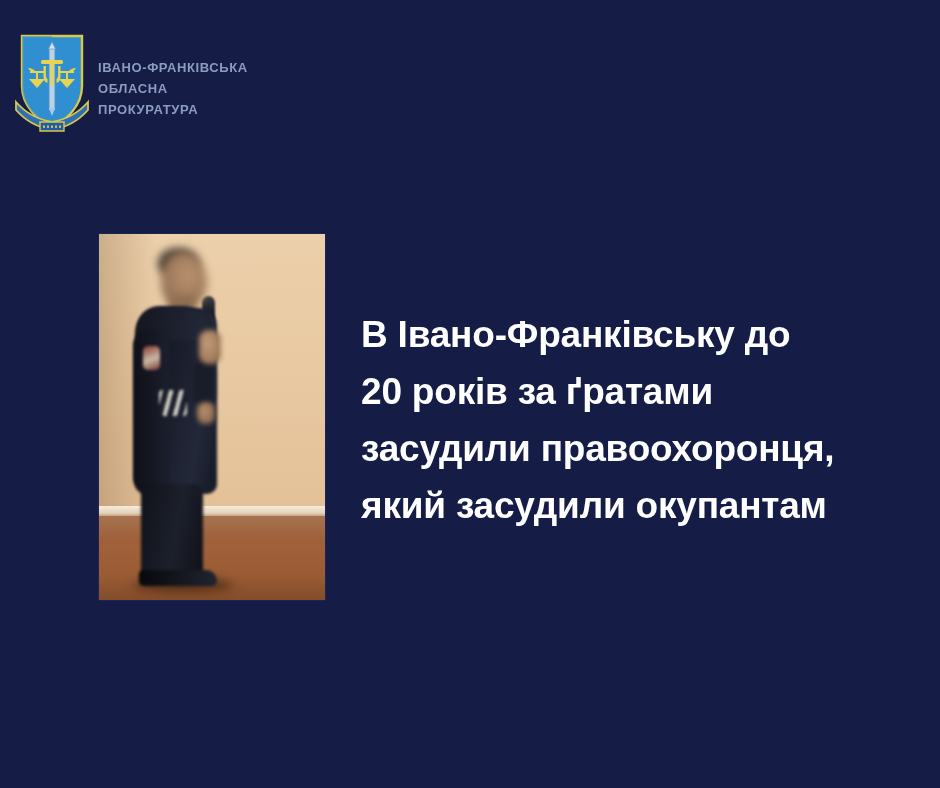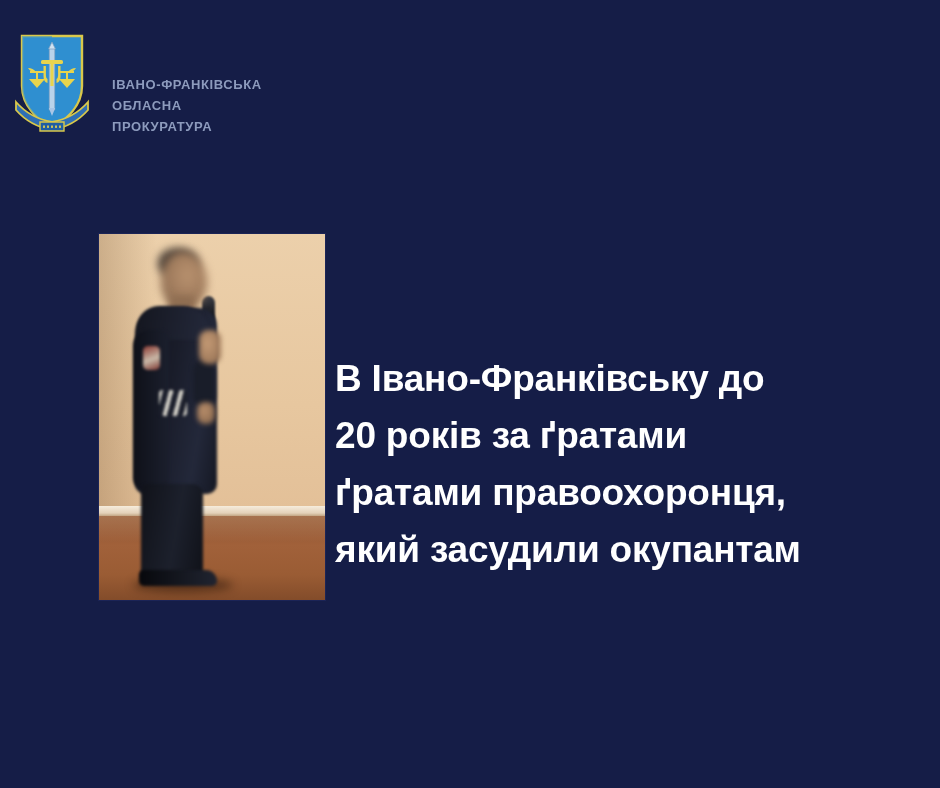--- a/index.html
+++ b/index.html
@@ -18,22 +18,22 @@
     background: #151d47;
     overflow: hidden;
   }
 
   
   #brand {
     position: absolute;
     left: 14px;
     top: 30px;
     display: flex;
-    align-items: flex-end;
-    gap: 22px;
+    align-items: center;
+    gap: 8px;
   }
   #emblem {
     width: 76px;
     height: 104px;
     flex: 0 0 auto;
     display: block;
   }
   #brand-text {
     padding-top: 12px;
     display: flex;
@@ -213,24 +213,23 @@
     left: 34px; top: 344px;
     width: 100px; height: 14px;
     border-radius: 50%;
     background: rgba(20,8,2,0.45);
     filter: blur(5px);
   }
 
   
   #headline {
     position: absolute;
-    left: 335px;
+    left: 361px;
     top: 306px;
     width: 530px;
-    margin-top: 44px;
   }
   .headline-line {
     color: #ffffff;
     font-size: 37px;
     font-weight: bold;
     line-height: 57px;
     letter-spacing: -0.2px;
     white-space: nowrap;
   }
 </style>
@@ -315,17 +314,17 @@
       <div class="hand"></div>
       <div class="hand2"></div>
       <div class="legs"></div>
       <div class="shoe"></div>
     </div>
   </div>
 
   <div id="headline">
     <div class="headline-line">В Івано-Франківську до</div>
     <div class="headline-line">20 років за ґратами</div>
-    <div class="headline-line">ґратами правоохоронця,</div>
+    <div class="headline-line">засудили правоохоронця,</div>
     <div class="headline-line">який засудили окупантам</div>
   </div>
 
 </div>
 
 </body></html>

